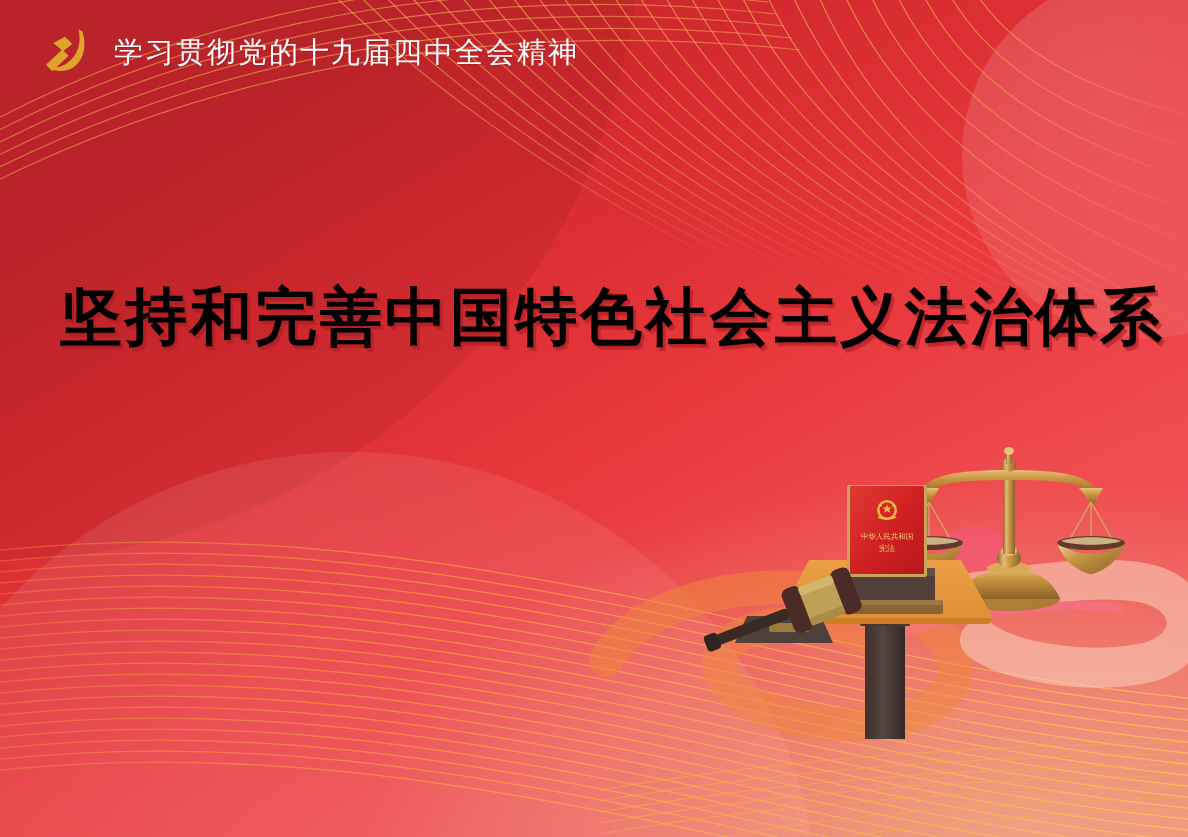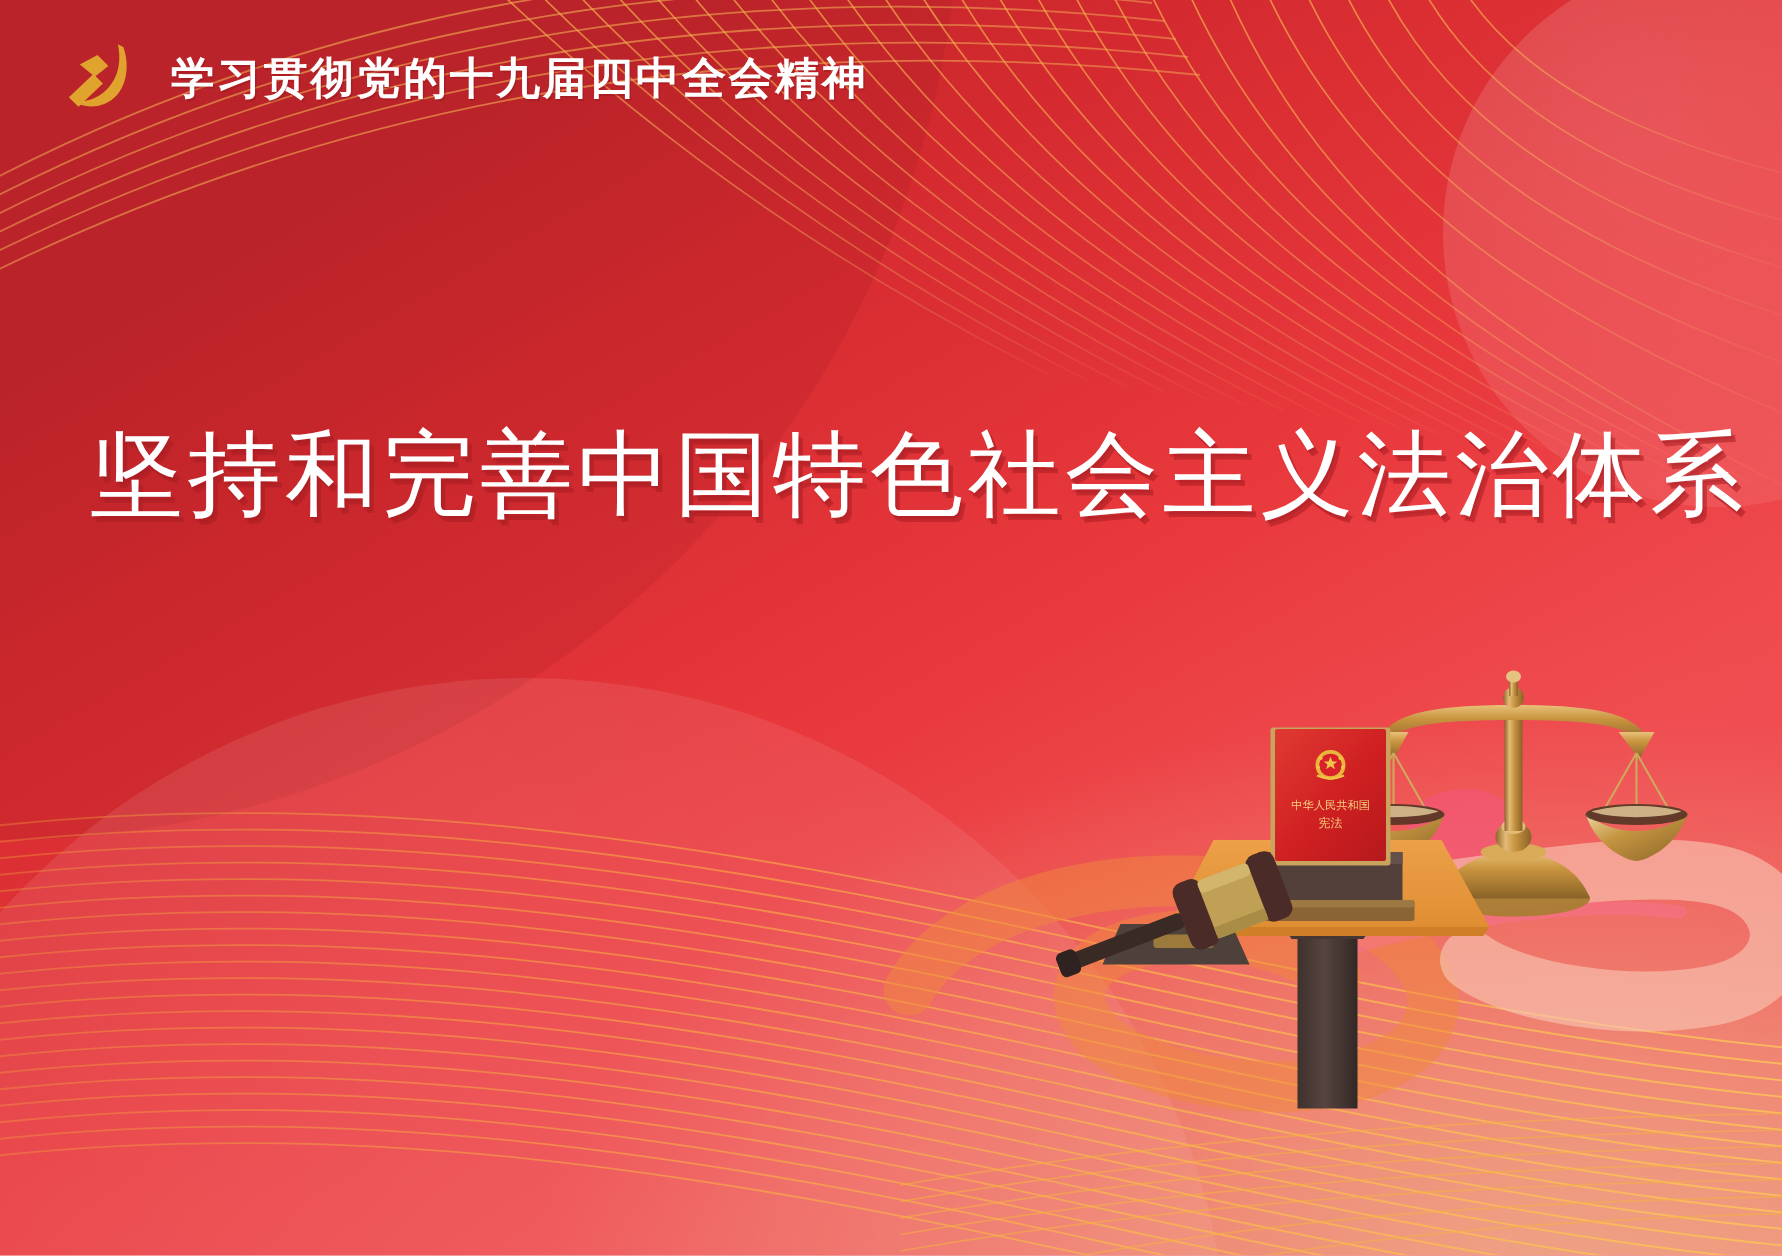--- a/index.html
+++ b/index.html
@@ -64,38 +64,38 @@
     position:absolute;left:0;top:0;
     width:100%;height:105px;
     display:flex;align-items:center;
     padding-left:36px;
     box-sizing:border-box;
   }
   .emblem{width:58px;height:58px;margin-right:20px;flex:0 0 auto;}
   .header-title{
     color:#ffffff;
     font-size:29px;
-    font-weight:bold;
+    font-weight:normal;
     letter-spacing:2px;
     text-shadow:1px 1px 0 rgba(140,20,25,0.35);
     white-space:nowrap;
   }
 
   
   .main-title{
     position:absolute;
     left:0;right:0;top:268px;
     text-align:center;
     padding:0 60px;
     box-sizing:border-box;
   }
   .main-title .line{
-    color:#ffffff;
+    color:#000000;
     font-size:62px;
-    font-weight:normal;
+    font-weight:bold;
     letter-spacing:3px;
     line-height:98px;
     text-shadow:3px 4px 0 rgba(168,30,35,0.55), 1px 2px 1px rgba(150,25,30,0.35);
     white-space:nowrap;
   }
 
   
   .illustration{
     position:absolute;
     left:673px;top:440px;

